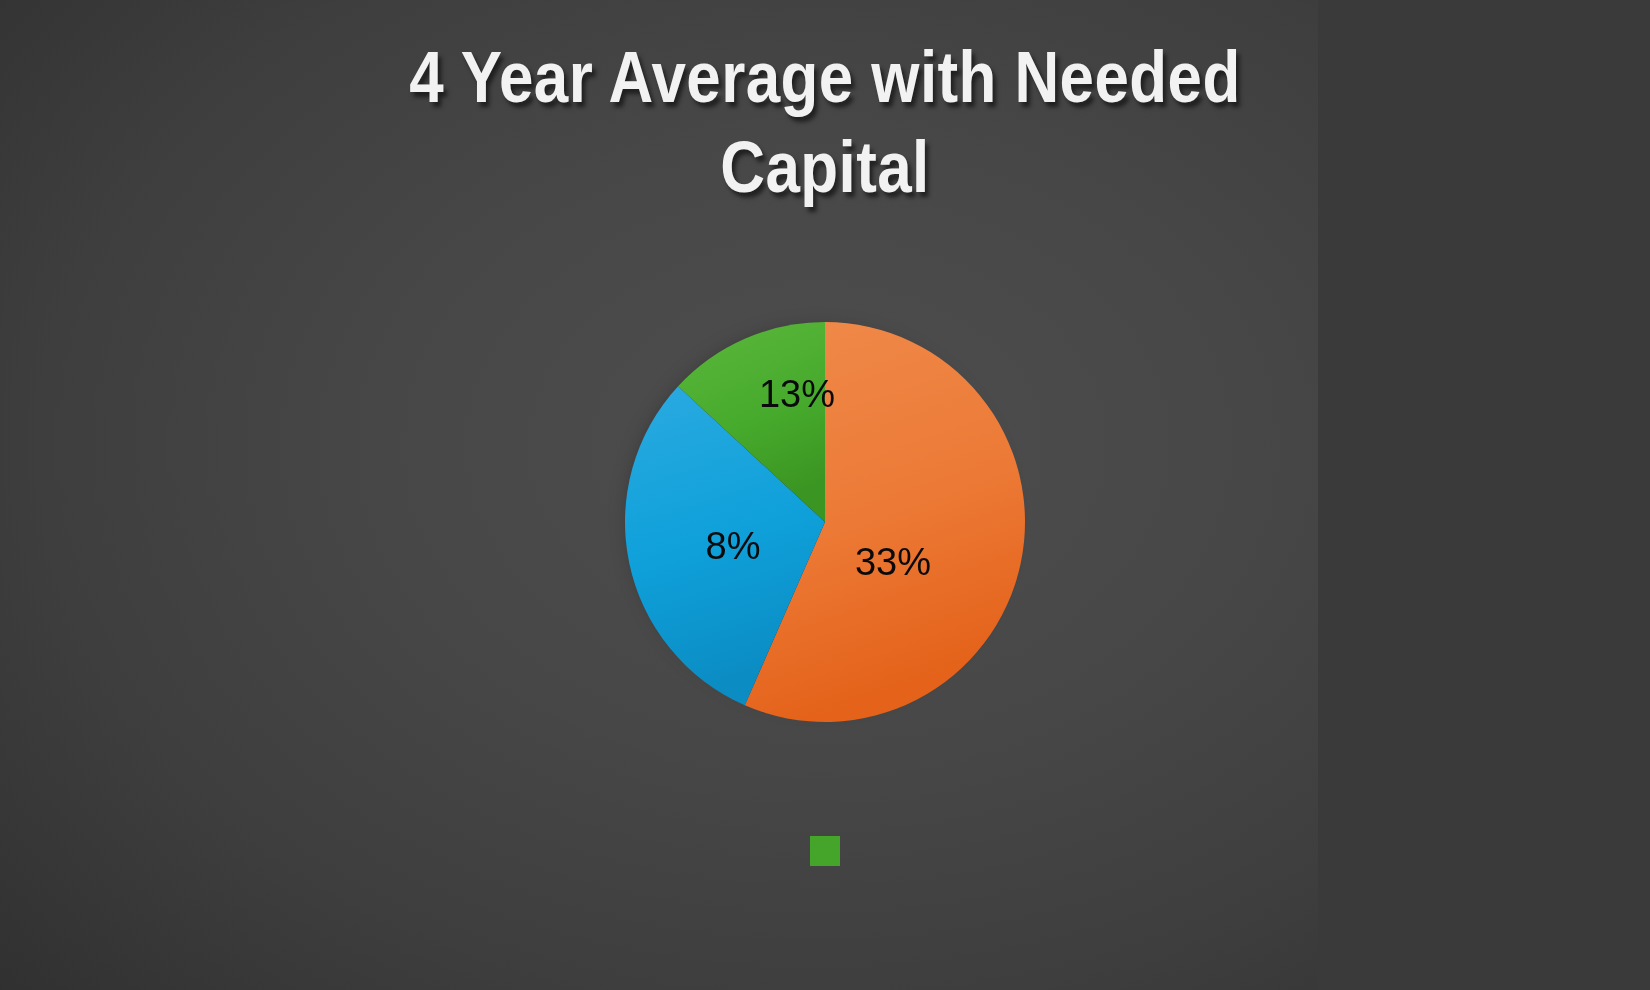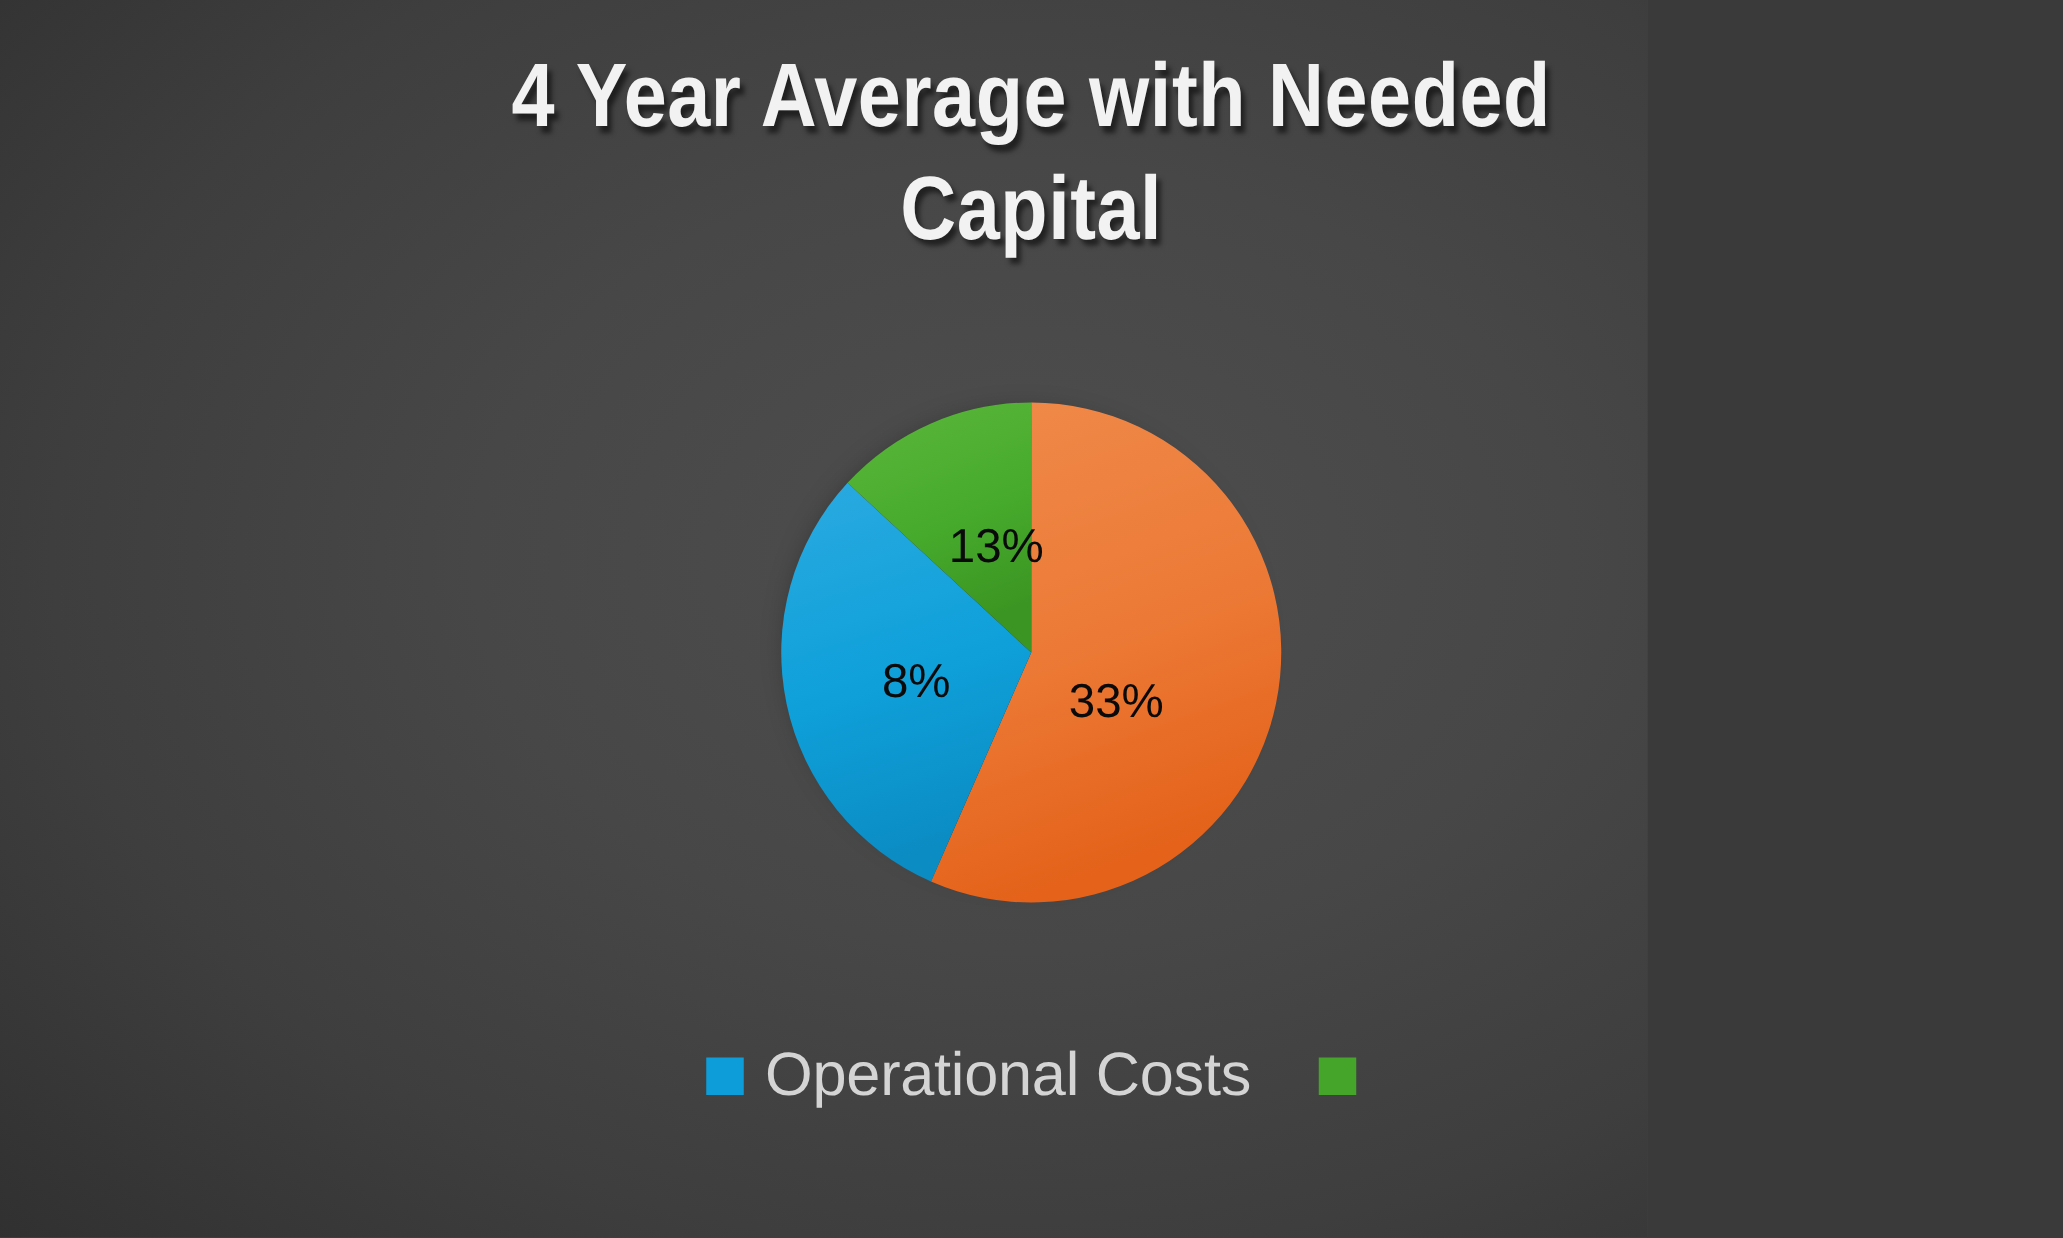--- a/index.html
+++ b/index.html
@@ -146,29 +146,25 @@
       </defs>
       <g id="slice-paths">
           <path d="M 200 200 L 200 0 A 200 200 0 1 1 119.81389291867731 383.22169148641393 Z" fill="url(#grad0)"></path>
           <path d="M 200 200 L 119.81389291867731 383.22169148641393 A 200 200 0 0 1 53.08165826849324 64.29811768857365 Z" fill="url(#grad1)"></path>
           <path d="M 200 200 L 53.08165826849324 64.29811768857365 A 200 200 0 0 1 199.99999999999997 0 Z" fill="url(#grad2)"></path>
         </g>
     </svg>
 
     <div class="slice-label" id="label-0" style="left: 67%; top: 60%;">33%</div>
     <div class="slice-label" id="label-1" style="left: 27%; top: 56%;">8%</div>
-    <div class="slice-label" id="label-2" style="left: 43%; top: 18%; margin-top: 44px;">13%</div>
+    <div class="slice-label" id="label-2" style="left: 43%; top: 18%;">13%</div>
   </div>
 
   <div id="legend">
 
 
-    <div class="legend-item">
-      <span class="legend-swatch" id="sw1" style="background: rgb(13, 158, 217);"></span>
-      <span class="legend-label">Operational Costs</span>
-    </div>
 
     <div class="legend-item">
       <span class="legend-swatch" id="sw2" style="background: rgb(68, 165, 42);"></span>
     </div>
 
   </div>
 </div>
 
 </body></html>

